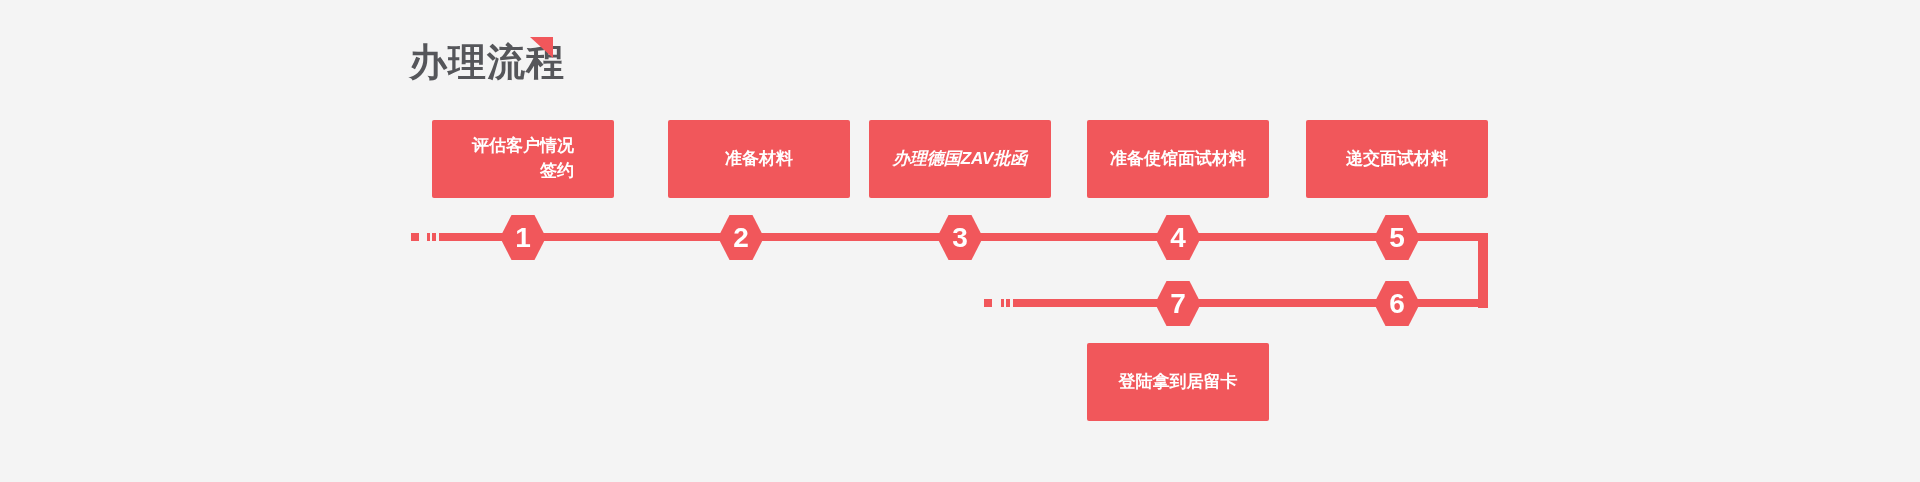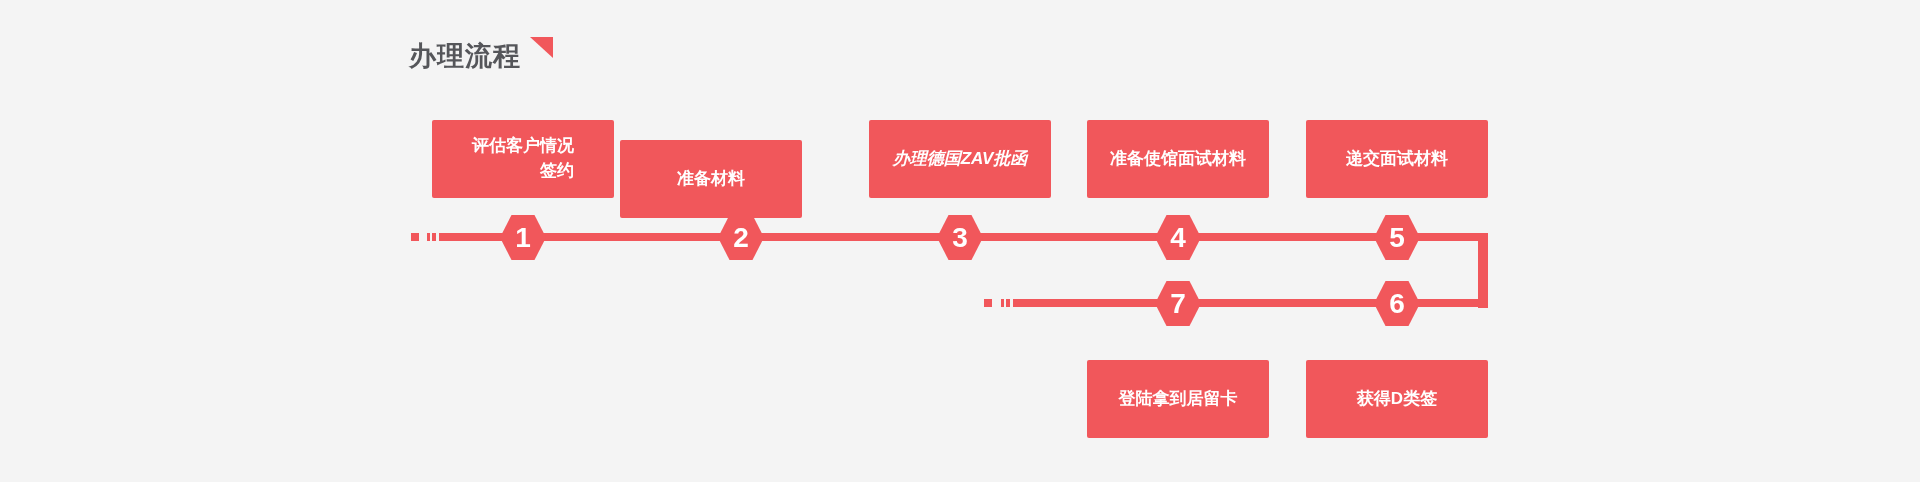--- a/index.html
+++ b/index.html
@@ -8,21 +8,21 @@
     width:1920px;
     height:482px;
     background:#f4f4f4;
     font-family:"Liberation Sans","DejaVu Sans",sans-serif;
     overflow:hidden;
   }
   
   .page-title{
     position:absolute;
     left:409px; top:43px;
-    font-size:27px;
+    font-size:38px;
     font-weight:bold;
     color:#55565a;
     letter-spacing:1px;
     line-height:1;
   }
   .title-tri{
     position:absolute;
     left:530px; top:37px;
     width:23px; height:21px;
     background:#f1575b;
@@ -38,22 +38,22 @@
     font-size:17px;
     font-weight:bold;
     display:flex;
     align-items:center;
     justify-content:center;
     text-align:center;
     white-space:pre-line;
     line-height:1.45;
   }
   .row-top{top:120px;}
-  .row-bottom{top:360px;}
-  .bx1{left:432px;text-align:right;} .bx2{left:620px;margin-top:20px;} .bx3{left:869px;font-style:italic;} .bx4{left:1087px;} .bx5{left:1306px;}
+  .row-bottom{top:343px;}
+  .bx1{left:432px;text-align:right;} .bx2{left:668px;} .bx3{left:869px;font-style:italic;} .bx4{left:1087px;} .bx5{left:1306px;}
   
   .line{position:absolute;background:#f1575b;}
   .hline-top{left:439px; top:233px; width:1049px; height:8px;}
   .hline-bottom{left:1013px; top:299px; width:475px; height:8px;}
   .vline-corner{left:1478px; top:233px; width:10px; height:75px;}
   .start-dot{width:8px; height:8px;}
   .start-dash-a{width:3px; height:8px;}
   .start-dash-b{width:4px; height:8px;}
   .r1{top:233px;} .r2{top:299px;}
   .d1a{left:411px;} .d1b{left:427px;} .d1c{left:432px;}
@@ -106,16 +106,15 @@
 
   <div class="badge badge-top hx1">1</div>
   <div class="badge badge-top hx2">2</div>
   <div class="badge badge-top hx3">3</div>
   <div class="badge badge-top hx4">4</div>
   <div class="badge badge-top hx5">5</div>
 
   <div class="badge badge-bottom hx6">6</div>
   <div class="badge badge-bottom hx7">7</div>
 
-  <div class="step-box row-bottom bx5">获得D类签</div>
   <div class="step-box row-bottom bx4">登陆拿到居留卡</div>
 
 </div>
 
 </body></html>

